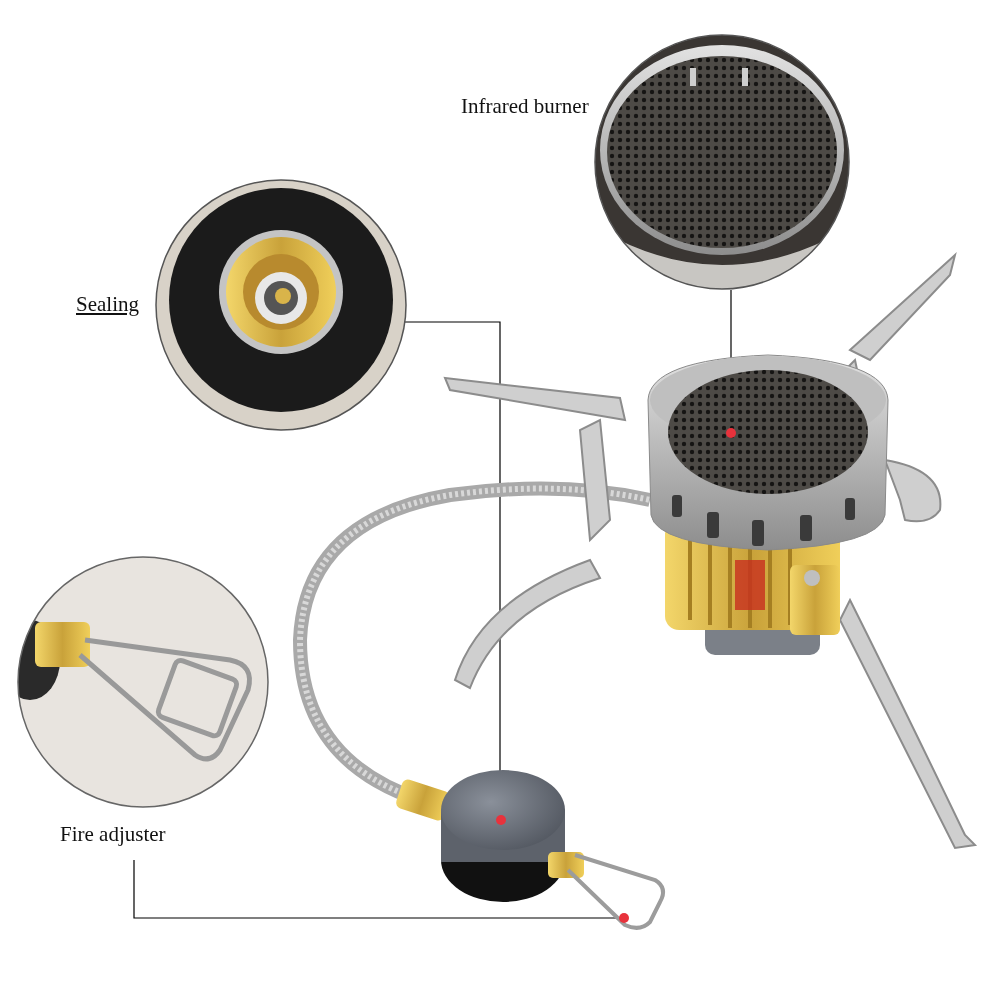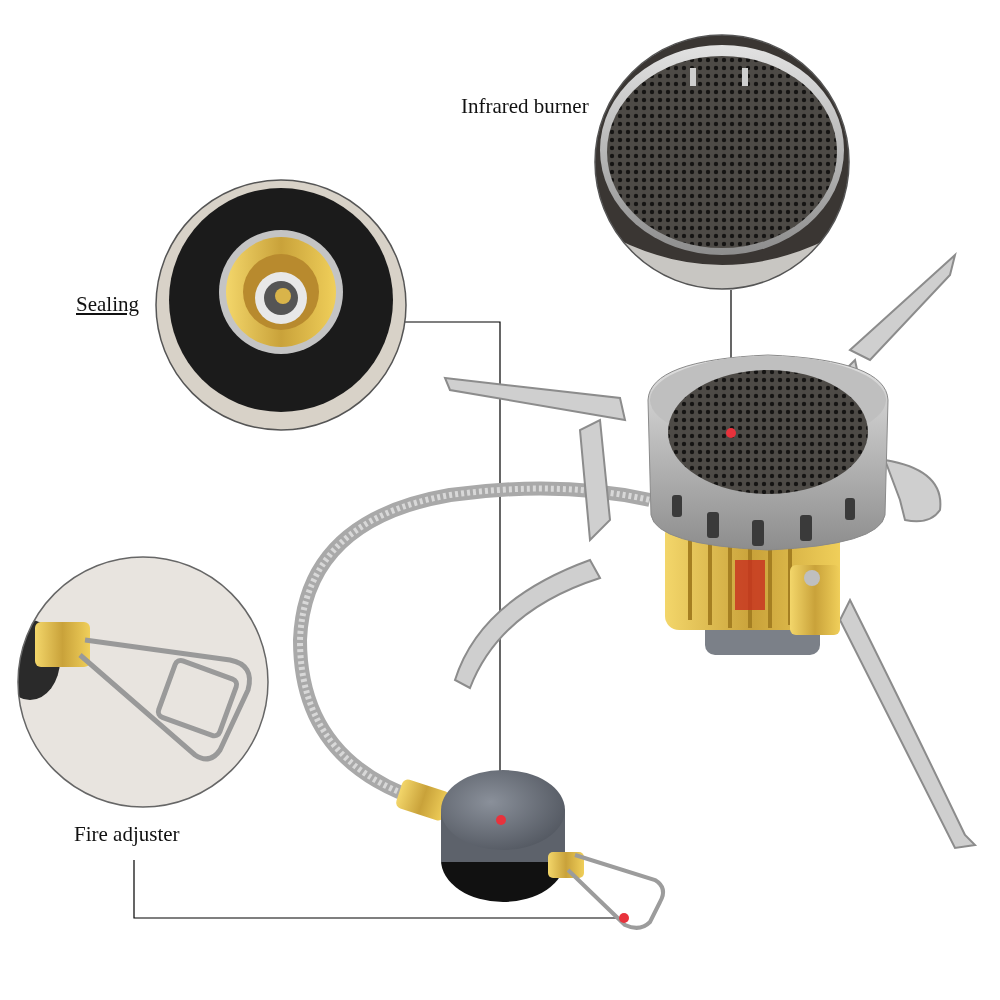--- a/index.html
+++ b/index.html
@@ -5,21 +5,21 @@
   html,body{margin:0;padding:0;background:#fff;}
   body{width:1000px;height:1000px;position:relative;overflow:hidden;font-family:"Liberation Serif","DejaVu Serif",serif;}
   .label{position:absolute;font-size:21px;color:#111;white-space:nowrap;}
   .stage{position:absolute;left:0;top:0;width:1000px;height:1000px;}
 </style>
 </head>
 <body>
 
 <div class="label" style="left:453px;top:94px;margin-left:8px;">Infrared burner</div>
 <div class="label" style="left:76px;top:292px;text-decoration:underline;">Sealing</div>
-<div class="label" style="left:74px;top:822px;">Fire adjuster</div>
+<div class="label" style="left:60px;top:822px;">Fire adjuster</div>
 
 <svg class="stage" viewBox="0 0 1000 1000" xmlns="http://www.w3.org/2000/svg">
   <defs>
     <radialGradient id="mesh" cx="50%" cy="45%" r="60%">
       <stop offset="0" stop-color="#4a4743"></stop>
         <stop offset="1" stop-color="#2a2826"></stop>
     </radialGradient>
     <pattern id="holes" width="8" height="8" patternUnits="userSpaceOnUse">
       <rect width="8" height="8" fill="#4d4a46"></rect>
         <circle cx="4" cy="4" r="2.2" fill="#151413"></circle>

